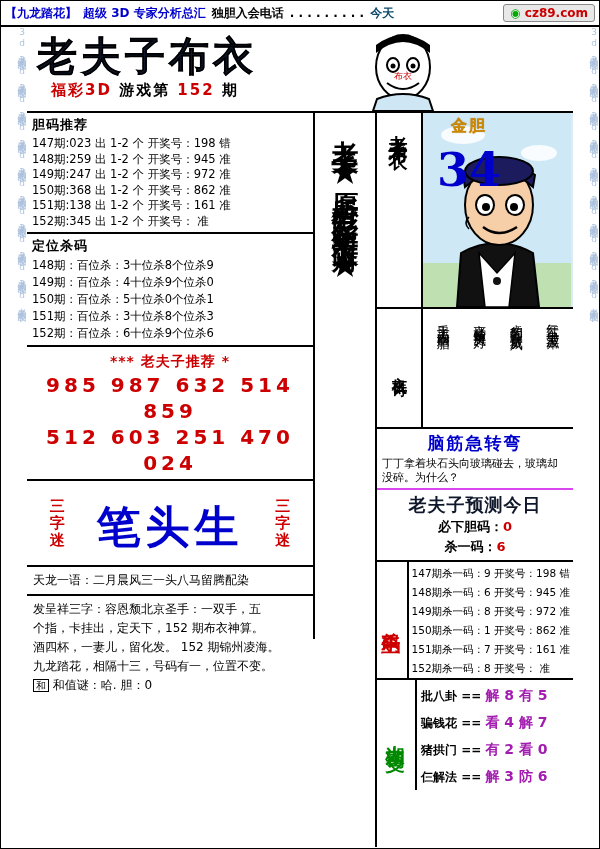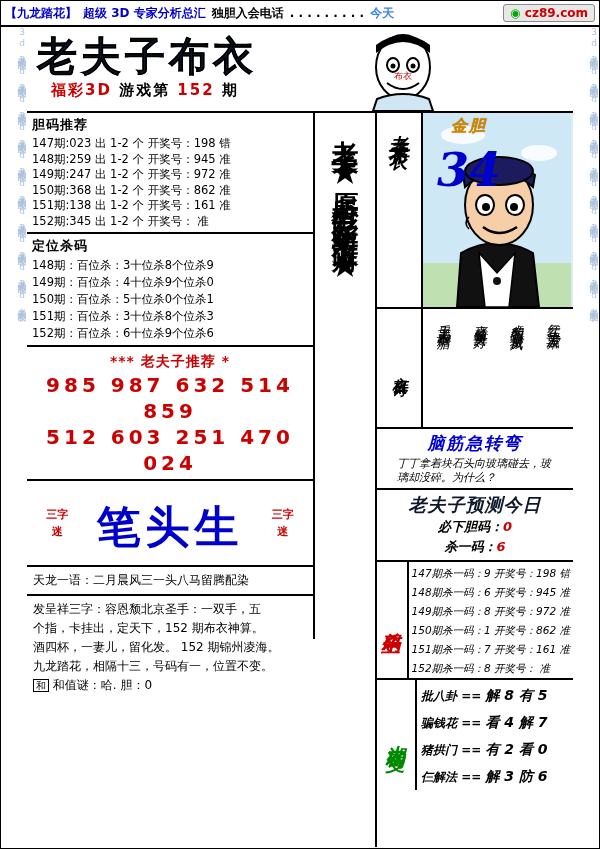--- a/index.html
+++ b/index.html
@@ -27,21 +27,21 @@
     font-weight: bold;
     gap: 6px;
     white-space: nowrap;
     overflow: hidden;
   }
   .vip {
     color: #0000cc;
     font-size: 12px;
     font-weight: bold;
   }
-  .topbar .t-red { color: #3b82f6; }
+  .topbar .t-red { color: #0c4a6e; }
   .topbar .t-blue { color: #0000cc; }
   .topbar .t-black { color: #000; }
   .cz-logo {
     margin-left: auto;
     background: #e8e8e8;
     border: 1px solid #888;
     border-radius: 3px;
     color: #cc0000;
     font-size: 12px;
     font-weight: bold;
@@ -121,21 +121,21 @@
   }
   .col-mid {
     position: absolute;
     left: 288px; top: 0;
     width: 62px; height: 734px;
     border-right: 2px solid #000;
   }
   .col-right {
     position: absolute;
     left: 350px; top: 0;
-    width: 196px; height: 556px; font-style: italic;
+    width: 196px; height: 556px;
   }
 
   .blk { border-bottom: 2px solid #000; padding: 3px 5px; }
   .blk-title {
     font-size: 13px; font-weight: bold; letter-spacing: 1px;
     margin-bottom: 2px;
   }
   .row-line {
     font-size: 11.5px;
     line-height: 15.5px;
@@ -162,21 +162,21 @@
     line-height: 26px;
     font-family: "DejaVu Sans", sans-serif;
   }
 
   
   .sanzi {
     display: flex; align-items: center; justify-content: space-around;
     height: 86px;
   }
   .sz-side {
-    font-size: 11px; font-weight: bold; color: #cc0000;
+    font-size: 15px; font-weight: bold; color: #cc0000;
     line-height: 17px; text-align: center; width: 22px;
   }
   .sz-main {
     font-family: "DejaVu Serif", "Liberation Serif", serif;
     font-size: 44px; font-weight: bold; color: #0000cc;
     letter-spacing: 5px;
     margin-top: 8px;
   }
 
   .text-blk { font-size: 12px; line-height: 19px; padding: 4px 6px; }
@@ -240,21 +240,21 @@
     padding: 4px 2px;
   }
   .poem-col {
     writing-mode: vertical-rl; text-orientation: upright;
     font-size: 13px; letter-spacing: 2px; line-height: 15px;
     height: 108px;
   }
 
   
   .naojin {
-    border-bottom: 2px solid #000000; padding: 3px 20px;
+    border-bottom: 2px solid #d946ef; padding: 3px 5px;
   }
   .naojin-t {
     text-align: center; font-size: 17px; font-weight: bold;
     color: #0000cc; letter-spacing: 2px; margin-bottom: 2px;
   }
   .naojin-b { font-size: 11px; line-height: 14px; }
 
   
   .yuce { border-bottom: 2px solid #000; padding: 3px 4px; text-align:center;}
   .yuce-t { font-size: 18px; font-weight: bold; color:#0f172a; letter-spacing:1px;}
@@ -282,21 +282,21 @@
   }
   .taihu-l .v {
     writing-mode: vertical-rl; text-orientation: upright;
     font-size: 19px; font-weight: bold; color:#008800; letter-spacing:3px;
   }
   .taihu-r { flex:1; padding: 2px 4px; }
   .taihu-row {
     font-size: 12px; line-height: 26px; white-space: nowrap;
     font-weight: bold;
   }
-  .taihu-row .n { color: #000000; font-size: 14px; }
+  .taihu-row .n { color: #a21caf; font-size: 14px; }
 </style>
 </head>
 <body>
 
 <div class="page">
 
   <div class="topbar">
     <span class="vip">【九龙踏花】</span>
     <span class="t-blue">超级 3D 专家分析总汇</span>
     <span class="t-black">独胆入会电话</span>

